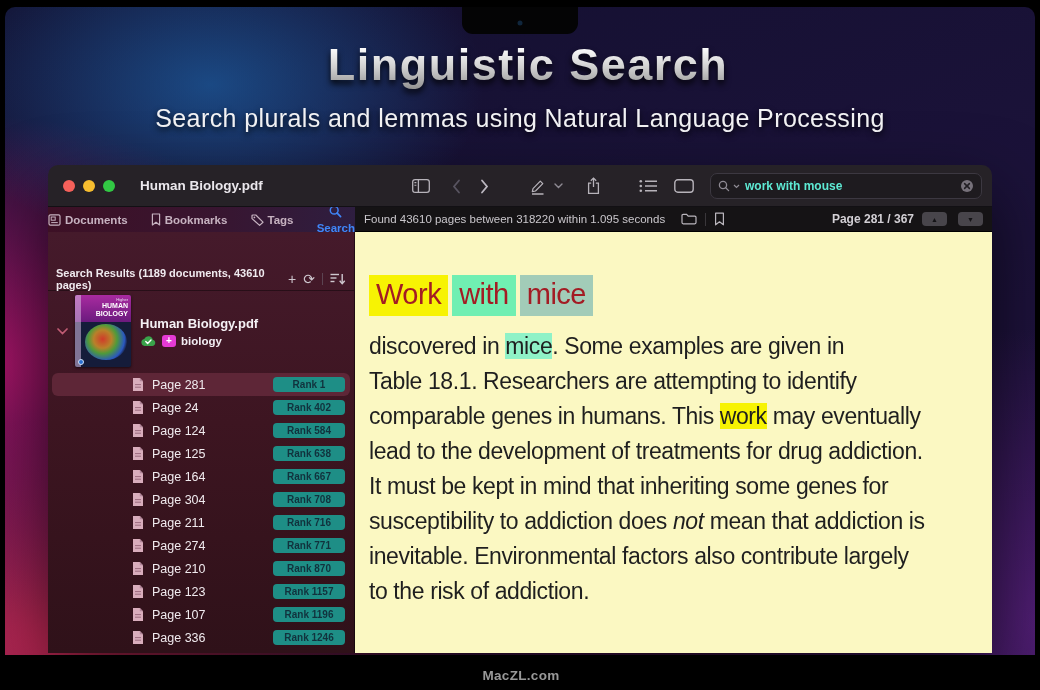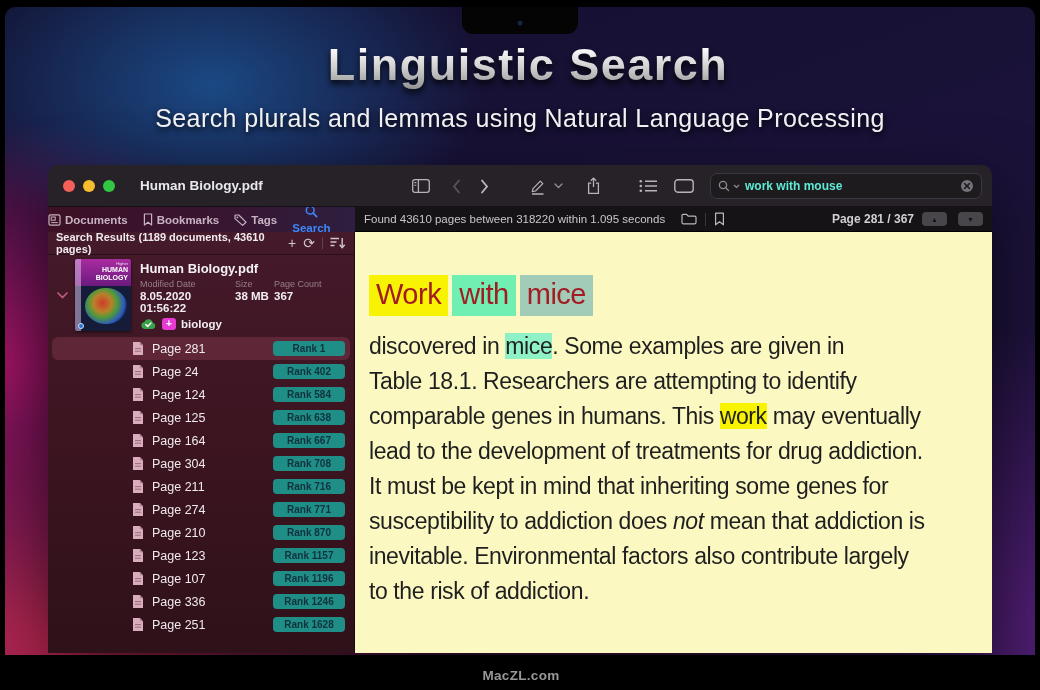--- a/index.html
+++ b/index.html
@@ -55,42 +55,42 @@
   .search-field { display:flex; align-items:center; height:26px; flex:1;
     margin-left:16px; background:#1e1b1f; border:1px solid #3c3841; border-radius:7px;
     padding:0 7px; min-width:0; }
   .search-field input { background:none; border:none; outline:none; color:#5eead4;
     font-size:12px; font-weight:600; font-family:"Liberation Sans",sans-serif;
     flex:1; min-width:0; margin-left:5px; }
 
   
   .subbar { height:25px; flex:none; display:flex; }
   .subbar-left { width:307px; flex:none; background:linear-gradient(90deg,#3d1025 0%,#381530 55%,#2e1e40 100%);
-    display:flex; align-items:center; justify-content:flex-start; gap:15px; }
+    display:flex; align-items:center; justify-content:space-between; gap:15px; }
   .tab { display:flex; align-items:center; gap:4px; font-size:11.5px; font-weight:600; color:#c6b2c0; }
   .tab.active { color:#3f86f8;flex-direction:column; }
   .subbar-right { flex:1; background:#151315; display:flex; align-items:center;
     padding:0 9px; gap:8px; border-bottom:1px solid #000; }
   .found-text { color:#cac7cc; font-size:11.5px; }
   .sb-divider { width:1px; height:13px; background:#3a373b; }
   .page-ind { margin-left:auto; color:#d2cfd4; font-size:12px; font-weight:600; }
   .pgbtn { width:25px; height:14px; border-radius:4px; background:#48454b;
     display:flex; align-items:center; justify-content:center;
     color:#141316; font-size:7px; line-height:1; }
   .pgbtn + .pgbtn { margin-left:3px; }
 
   
   .main { flex:1; display:flex; min-height:0; }
 
   
   .sidebar { width:307px; flex:none; display:flex; flex-direction:column;
     background:linear-gradient(180deg,#451a2b 0%, #3d1521 45%, #2f1119 100%);
     border-right:1px solid rgba(0,0,0,.5); }
   .sb-header { height:23px; flex:none; display:flex; align-items:center; padding:0 8px;
-    border-bottom:1px solid rgba(0,0,0,.4); }
+    border-bottom:1px solid rgba(0,0,0,.4);margin-top:36px; }
   .sb-header-label { flex:1; color:#f0eaef; font-size:11px; font-weight:700; }
   .sb-hicon { color:#cfc7cf; display:flex; align-items:center; margin-left:7px; }
   .sb-hicon.txt { font-size:14px; line-height:1; }
   .sb-vdiv { width:1px; height:12px; background:#5c4452; margin-left:7px; }
 
   .doc-card { height:80px; flex:none; display:flex; align-items:center; padding:0 9px; }
   .doc-chevron { flex:none; margin-right:7px; display:flex; }
   .thumb { flex:none; width:56px; height:72px; border-radius:2px; overflow:hidden;
     position:relative; background:#151c3a; box-shadow:0 1px 3px rgba(0,0,0,.6); }
   .thumb .band { position:absolute; left:0; top:0; right:0; height:27px;
@@ -315,28 +315,20 @@
             <div class="band">
               <div class="c1">Higher</div>
               <div class="c2">HUMAN</div>
               <div class="c3">BIOLOGY</div>
             </div>
             <div class="spine"></div>
             <div class="blogo"></div>
           </div>
           <div class="doc-info">
             <div class="doc-name">Human Biology.pdf</div>
-            <div class="doc-grid">
-              <span class="doc-lab">Modified Date</span>
-              <span class="doc-lab">Size</span>
-              <span class="doc-lab">Page Count</span>
-              <span class="doc-val">8.05.2020 01:56:22</span>
-              <span class="doc-val">38 MB</span>
-              <span class="doc-val">367</span>
-            </div>
             <div class="doc-tags">
               <span>
                 <svg width="17" height="12" viewBox="0 0 17 12">
                     <path d="M4.6 11 H12.3 A3.2 3.2 0 0 0 12.8 4.7 A4.6 4.6 0 0 0 4.2 3.9 A3.6 3.6 0 0 0 4.6 11 Z" fill="#3aa24a"></path>
                     <polyline points="5.8,6.6 7.6,8.4 11,4.9" fill="none" stroke="#fff" stroke-width="1.4" stroke-linecap="round" stroke-linejoin="round"></polyline>
                   </svg>
               </span>
               <span class="tag-plus">+</span>
               <span class="tag-name">biology</span>
             </div>

